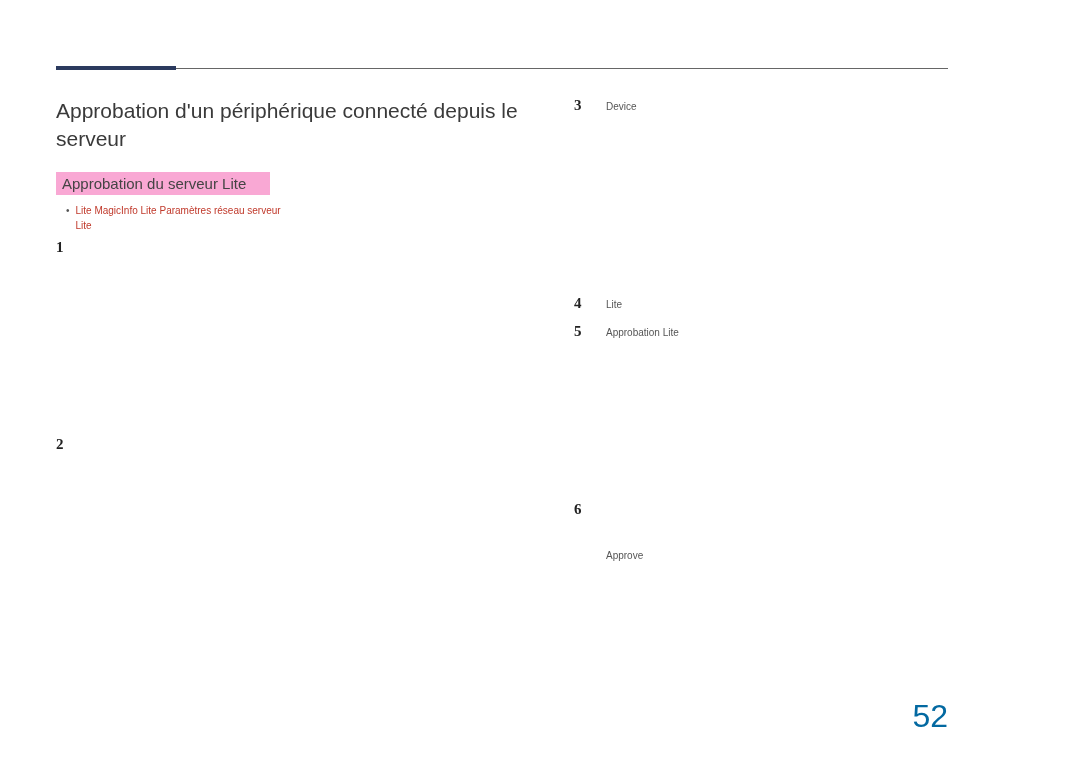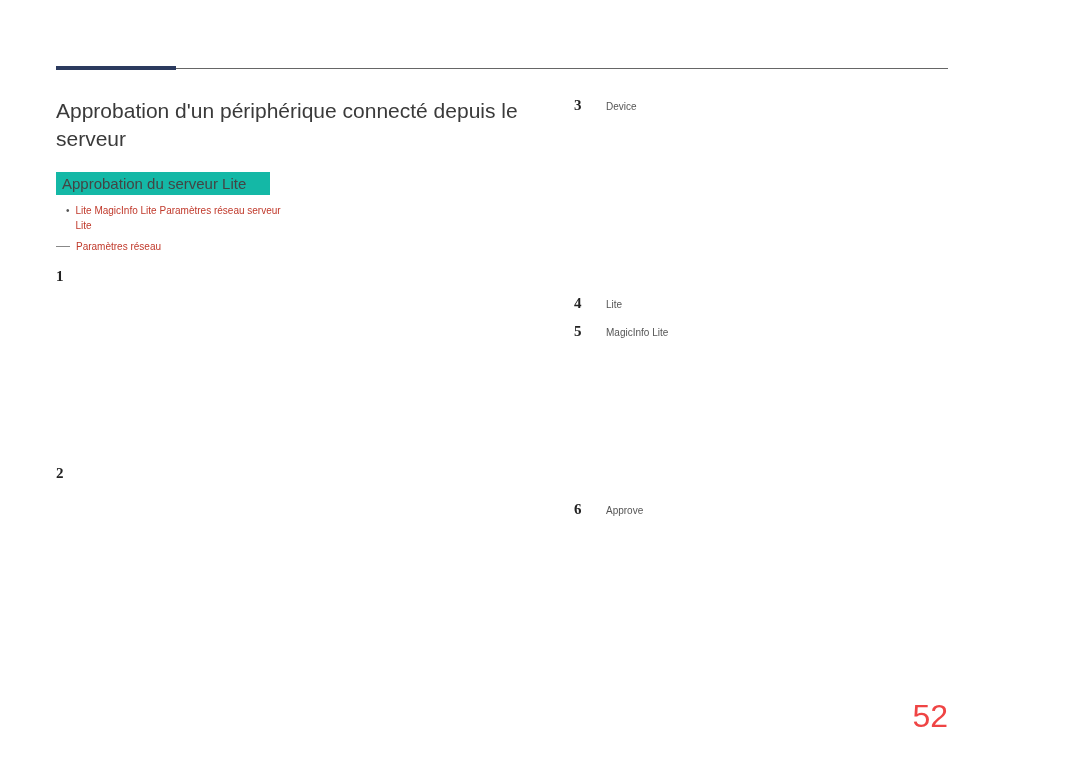--- a/index.html
+++ b/index.html
@@ -35,21 +35,21 @@
     font-weight: 400;
     color: #3a3a3a;
     line-height: 1.35;
     margin-bottom: 18px;
   }
   .h-sub {
     display: inline-block;
     font-size: 15px;
     font-weight: 400;
     color: #444;
-    background: #14b8a6;
+    background: #f9a8d4;
     padding: 3px 24px 3px 6px;
     margin-bottom: 8px;
   }
   .bullet {
     display: flex;
     gap: 6px;
     font-size: 10px;
     color: #555;
     margin-left: 10px;
     margin-bottom: 6px;
@@ -85,30 +85,30 @@
     color: #222;
     font-family: Georgia, "Times New Roman", serif;
     flex: 0 0 16px;
   }
   .step-body {
     font-size: 10px;
     color: #555;
     line-height: 1.6;
     padding-top: 2px;
   }
-  .step-body .line { display: block; }
+  .step-body .line { display: block; margin-top: 45px; }
   .col-right .step { margin-bottom: 10px; }
   .gap-lg { height: 170px; }
   .gap-md { height: 150px; }
   .page-num {
     position: absolute;
     right: 56px;
     bottom: 28px;
     font-size: 32px;
-    color: #ef4444;
+    color: #0369a1;
     font-weight: 300;
   }
 </style>
 </head>
 <body>
 
 <div class="page">
 
   <div class="rule-top">
     <div class="rule-accent"></div>
@@ -126,26 +126,20 @@
         <span class="dot">•</span>
         <span>
           <span></span>
           <span class="hl">Lite MagicInfo</span>
           <span class="hl">Lite</span>
           <span class="hl">Paramètres réseau serveur</span><br>
           <span class="hl">Lite</span>
         </span>
       </div>
 
-      <div class="note-row">
-        <span class="note-dash"></span>
-        <span>
-          <span class="hl">Paramètres réseau</span>
-        </span>
-      </div>
 
       <div class="step">
         <div class="step-num">1</div>
         <div class="step-body"></div>
       </div>
 
       <div class="step">
         <div class="step-num">2</div>
         <div class="step-body"></div>
       </div>
@@ -166,21 +160,21 @@
       <div class="step">
         <div class="step-num">4</div>
         <div class="step-body">
           <span>Lite</span>
         </div>
       </div>
 
       <div class="step">
         <div class="step-num">5</div>
         <div class="step-body">
-          <span>MagicInfo</span>
+          <span>Approbation</span>
           <span>Lite</span>
         </div>
       </div>
 
       <div class="gap-md"></div>
 
       <div class="step">
         <div class="step-num">6</div>
         <div class="step-body">
           <span class="line">Approve</span>

